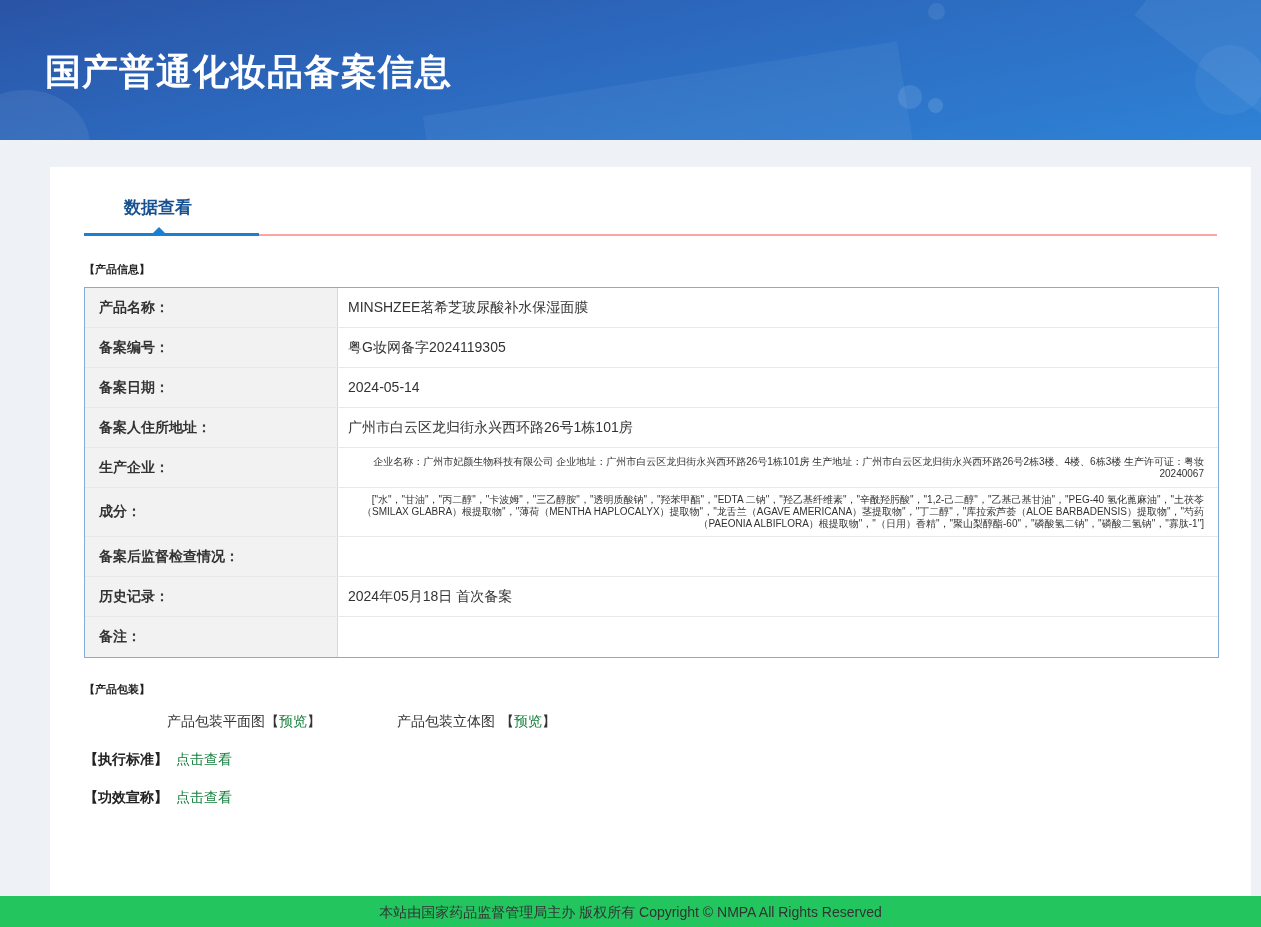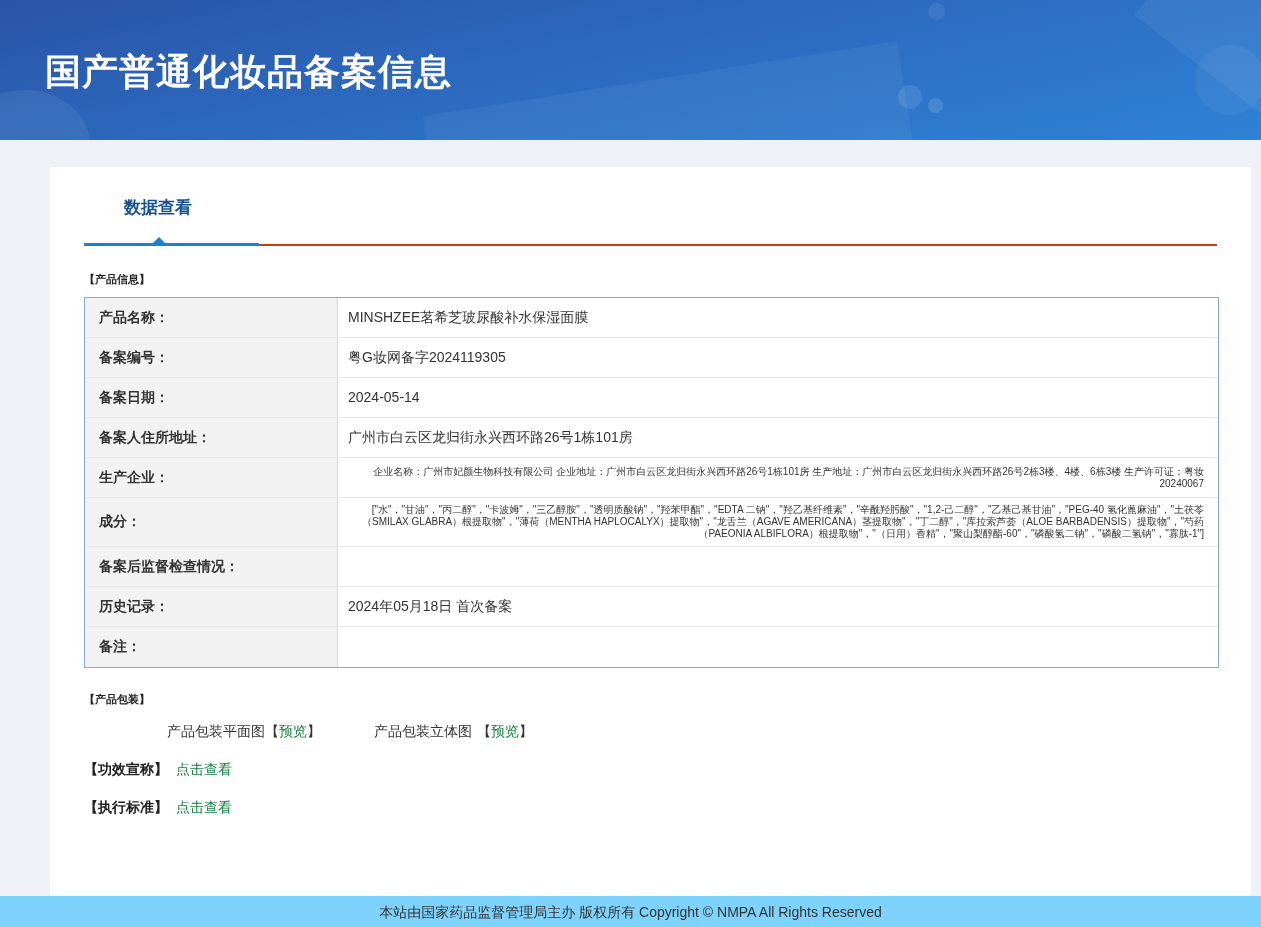--- a/index.html
+++ b/index.html
@@ -50,22 +50,22 @@
     min-height:729px;
     background:#ffffff;
     padding:0 34px 40px 34px;
   }
 
   
   .tabbar {
     position:relative;
     margin-top:0;
     padding-top:29px;
-    border-bottom:2px solid #c2410c;
-    height:79px;
+    border-bottom:2px solid #fca5a5;
+    height:69px;
     font-family:Liberation Mono, monospace;
   }
   .tab {
     display:inline-block;
     margin-left:40px;
     font-size:17px;
     font-weight:bold;
     color:#17518f;
     cursor:pointer;
   }
@@ -130,21 +130,21 @@
     line-height:1.2;
   }
 
   
   .packaging-line {
     margin-top:16px;
     margin-left:83px;
     font-size:14px;
     color:#333;
   }
-  .pack-item2 { margin-left:53px; }
+  .pack-item2 { margin-left:76px; }
   .pack-item2 .bracket-open { margin-left:5px; }
   a.link {
     color:#15803d;
     text-decoration:none;
     cursor:pointer;
     text-align:right;
   }
   .link-line {
     margin-top:20px;
     font-size:14px;
@@ -155,21 +155,21 @@
   }
   .link-line a.link { margin-left:8px; }
 
   
   .footer {
     position:absolute;
     left:0;
     top:896px;
     width:1261px;
     height:31px;
-    background:#7dd3fc;
+    background:#22c55e;
     text-align:center;
     padding-top:8px;
     font-size:14px;
     color:#333;
   }
 </style>
 </head>
 <body>
 
 <div class="banner">
@@ -233,24 +233,24 @@
     </div>
   </div>
 
   <div class="section-title" style="margin-top:24px;">【产品包装】</div>
 
   <div class="packaging-line">
     <span>产品包装平面图</span><span class="bracket-open">【</span><a class="link">预览</a><span>】</span><span class="pack-item2"><span>产品包装立体图</span><span class="bracket-open">【</span><a class="link">预览</a><span>】</span></span>
   </div>
 
   <div class="link-line">
+    <span class="section-inline">【执行标准】</span><a class="link">点击查看</a>
+  </div>
+
+  <div class="link-line">
     <span class="section-inline">【功效宣称】</span><a class="link">点击查看</a>
-  </div>
-
-  <div class="link-line">
-    <span class="section-inline">【执行标准】</span><a class="link">点击查看</a>
   </div>
 
 </div>
 
 <div class="footer">
   <span>本站由国家药品监督管理局主办 版权所有 Copyright © NMPA All Rights Reserved</span>
 </div>
 
 </body></html>

